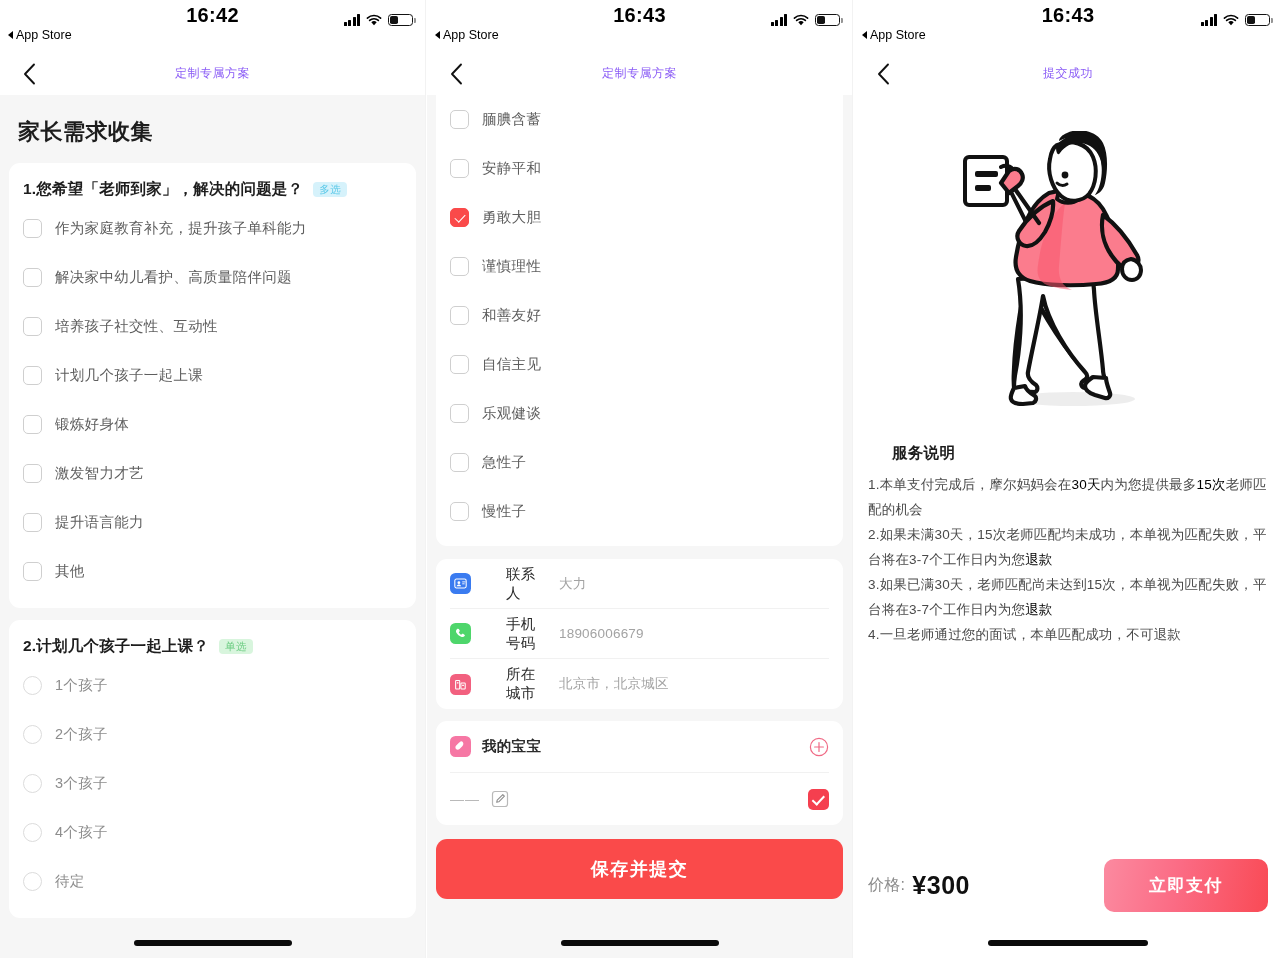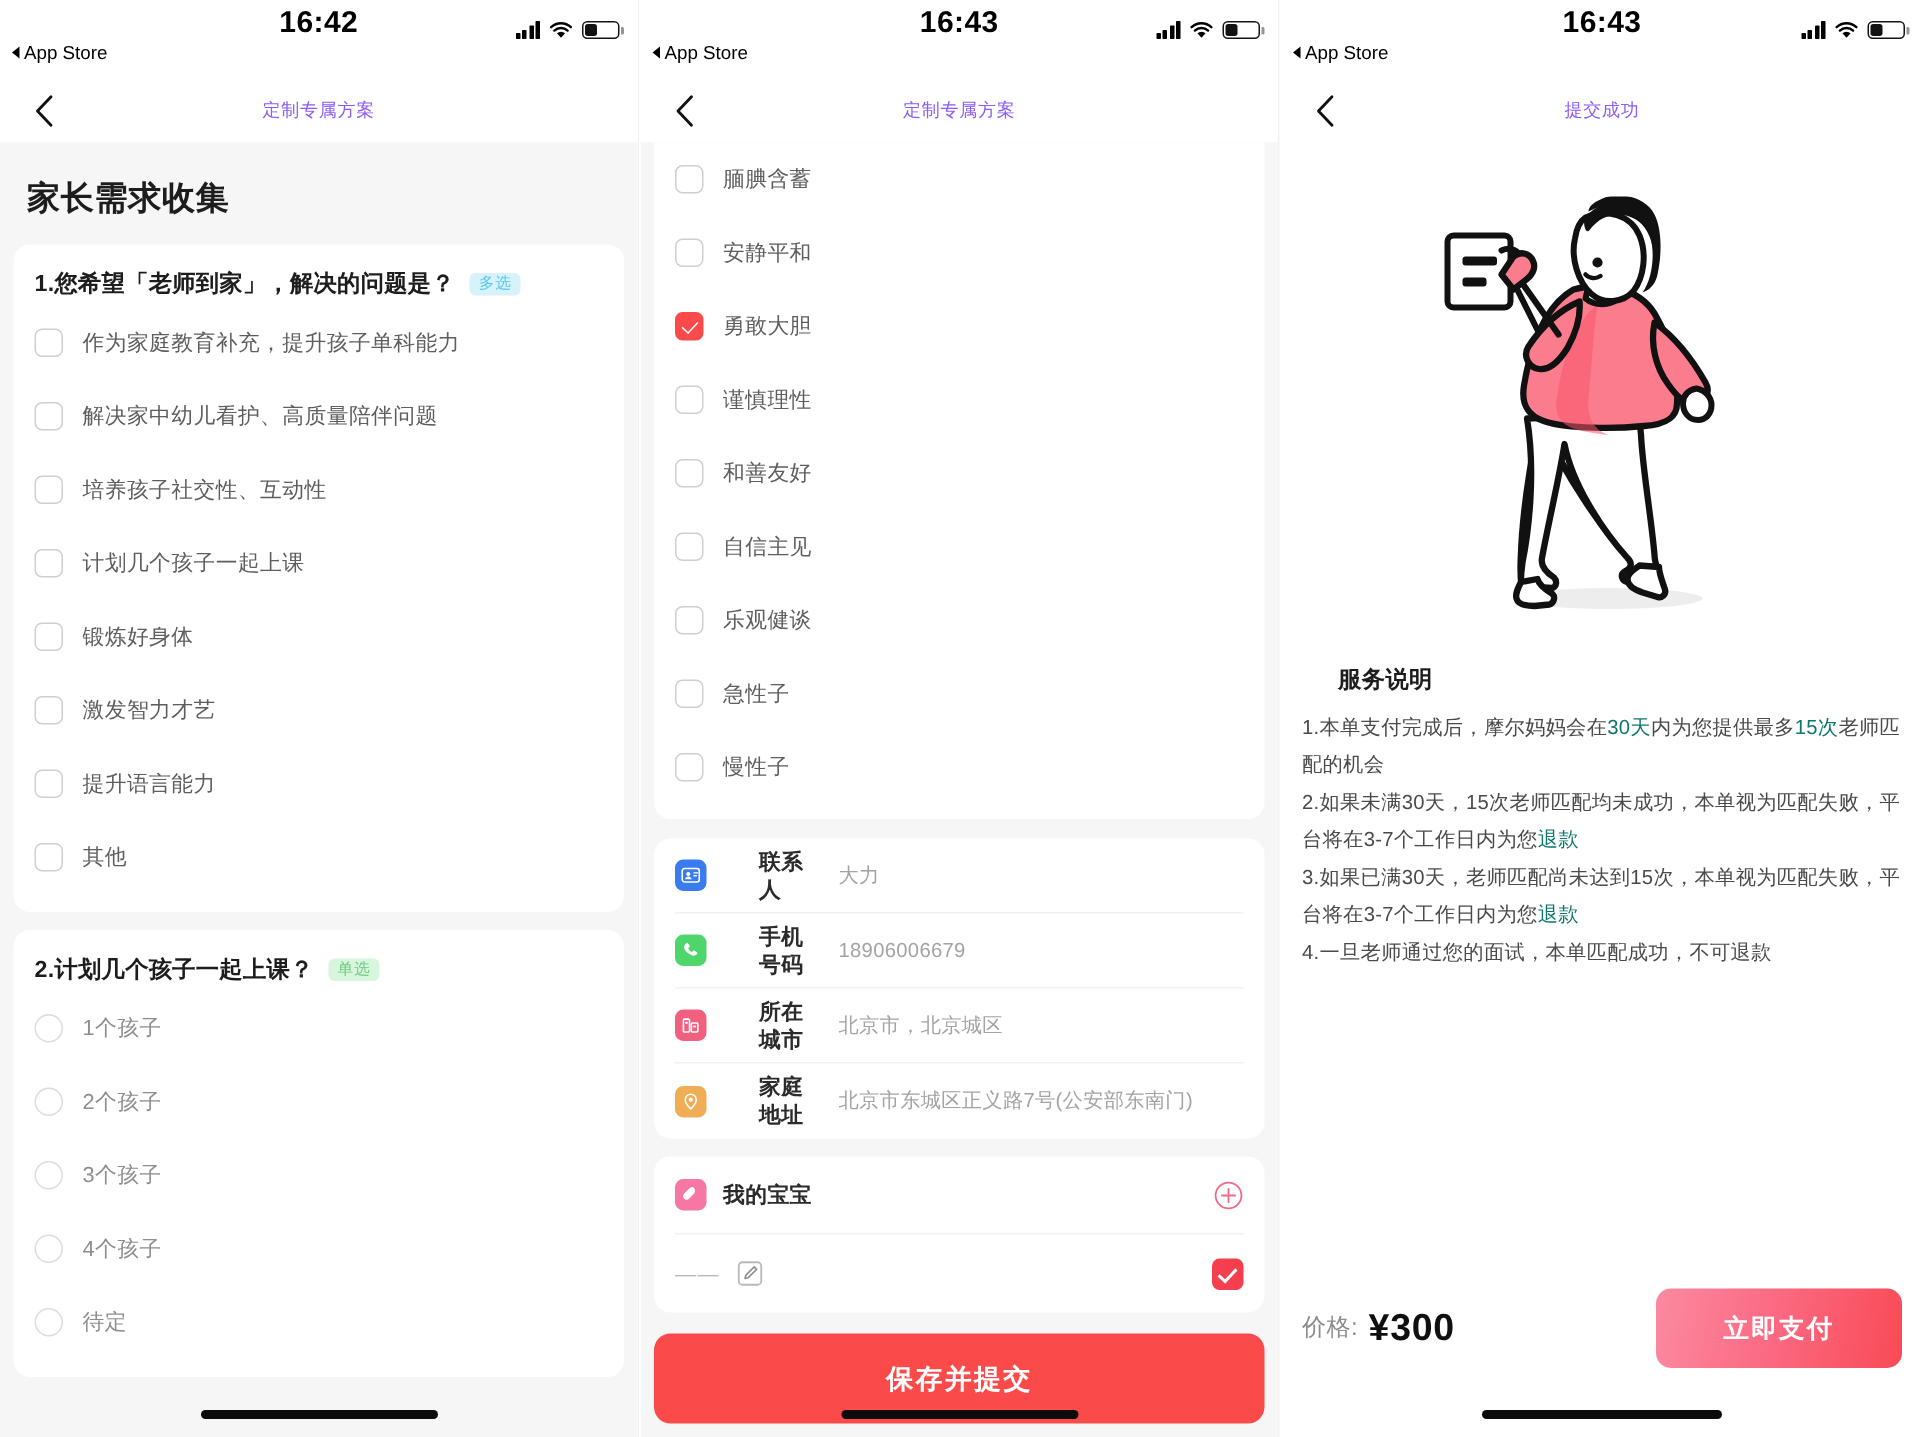--- a/index.html
+++ b/index.html
@@ -158,21 +158,21 @@
     width: 21px; height: 21px; flex: 0 0 21px;
     border-radius: 5.5px; display: flex; align-items: center; justify-content: center;
     color: #fff;
   }
   .ico svg { display: block; }
   .ico-contact { background: #3a7bf0; }
   .ico-phone   { background: #4ed66b; }
   .ico-city    { background: #f2607f; }
   .ico-addr    { background: #efae55; }
   .ico-baby    { background: #f677a4; }
-  .info-label { font-size: 14.5px; font-weight: bold; color: #2b2b2b; flex: 0 0 66px; letter-spacing: 0.3px; padding-left: 24px; }
+  .info-label { font-size: 14.5px; font-weight: normal; color: #2b2b2b; flex: 0 0 66px; letter-spacing: 0.3px; padding-left: 24px; }
   .info-value { font-size: 13.5px; color: #a3a3a3; letter-spacing: 0.2px; }
 
   .baby-card { background:#fff; border-radius: 11px; margin: 0 9px 0 9px; padding: 0 14px; }
   .baby-head { display:flex; align-items:center; gap: 11px; height: 52px; border-bottom: 1px solid #f1f1f1; }
   .baby-title { font-size: 14.5px; font-weight: bold; color: #2b2b2b; flex: 1; letter-spacing: 0.3px; }
   .plus-btn { width: 20px; height: 20px; cursor:pointer; }
   .baby-row { display:flex; align-items:center; gap: 11px; height: 52px; }
   .baby-dash { font-size: 14px; color: #b9b9b9; letter-spacing: 1px; }
   .edit-btn { width: 18px; height: 18px; cursor:pointer; }
   .baby-spacer { flex: 1; }
@@ -195,21 +195,21 @@
   }
 
   
   .body-3 { background: #ffffff; height: calc(958px - 95px); position: relative; }
   .illo-wrap { display:flex; align-items:center; justify-content:center; padding: 36px 0 22px 0; }
   .svc { padding: 0 14px; }
   .svc-title { font-size: 15.5px; font-weight: bold; color: #1d1d1d; margin-bottom: 8px; letter-spacing: 0.3px; margin-left: 24px; }
   .svc-item {
     font-size: 13.5px; color: #4a4a4a; line-height: 25px; letter-spacing: 0.2px;
   }
-  .hl { color: #0f766e; }
+  .hl { color: #000000; }
   .paybar {
     position: absolute; left: 0; right: 0; bottom: 42px;
     display:flex; align-items:center; padding: 0 14px; height: 62px;
   }
   .price-label { font-size: 16px; color: #8c8c8c; margin-right: 7px; letter-spacing: 0.3px; }
   .price-val { font-size: 25px; font-weight: bold; color: #101010; letter-spacing: 0.5px; }
   .pay-btn {
     margin-left: auto;
     width: 164px; height: 53px; border-radius: 10px;
     background: linear-gradient(100deg, #fb8aa0 0%, #fb6b84 45%, #f94a55 100%);
@@ -449,30 +449,20 @@
             <svg width="13" height="13" viewBox="0 0 16 16">
                 <rect x="2" y="3" width="5" height="10.5" rx="0.8" fill="none" stroke="#fff" stroke-width="1.3"></rect>
                 <rect x="8.5" y="6.2" width="5.3" height="7.3" rx="0.8" fill="none" stroke="#fff" stroke-width="1.3"></rect>
                 <rect x="3.6" y="5.2" width="1.9" height="1.6" fill="#fff"></rect>
                 <rect x="10" y="8.3" width="2.2" height="1.5" fill="#fff"></rect>
               </svg>
           </span>
           <span class="info-label">所在城市</span>
           <span class="info-value">北京市，北京城区</span>
         </div>
-        <div class="info-row">
-          <span class="ico ico-addr">
-            <svg width="13" height="13" viewBox="0 0 16 16">
-                <path d="M8 1.8c2.5 0 4.5 2 4.5 4.5 0 3.2-4.5 7.6-4.5 7.6S3.5 9.5 3.5 6.3C3.5 3.8 5.5 1.8 8 1.8z" fill="none" stroke="#fff" stroke-width="1.3"></path>
-                <circle cx="8" cy="6.3" r="1.7" fill="#fff"></circle>
-              </svg>
-          </span>
-          <span class="info-label">家庭地址</span>
-          <span class="info-value">北京市东城区正义路7号(公安部东南门)</span>
-        </div>
       </div>
 
       <div class="baby-card">
         <div class="baby-head">
           <span class="ico ico-baby">
             <svg width="13" height="13" viewBox="0 0 16 16">
                 <path d="M10.5 2.2c1.3 1.3 1.5 3.6-.3 5.4l-3.4 3.4c-1.3 1.3-3.2 1.3-4.3.2-1.1-1.1-1-3 .2-4.3l3.4-3.4c1.8-1.8 3.1-2.6 4.4-1.3z" fill="#fff"></path>
               </svg>
           </span>
           <span class="baby-title">我的宝宝</span>

